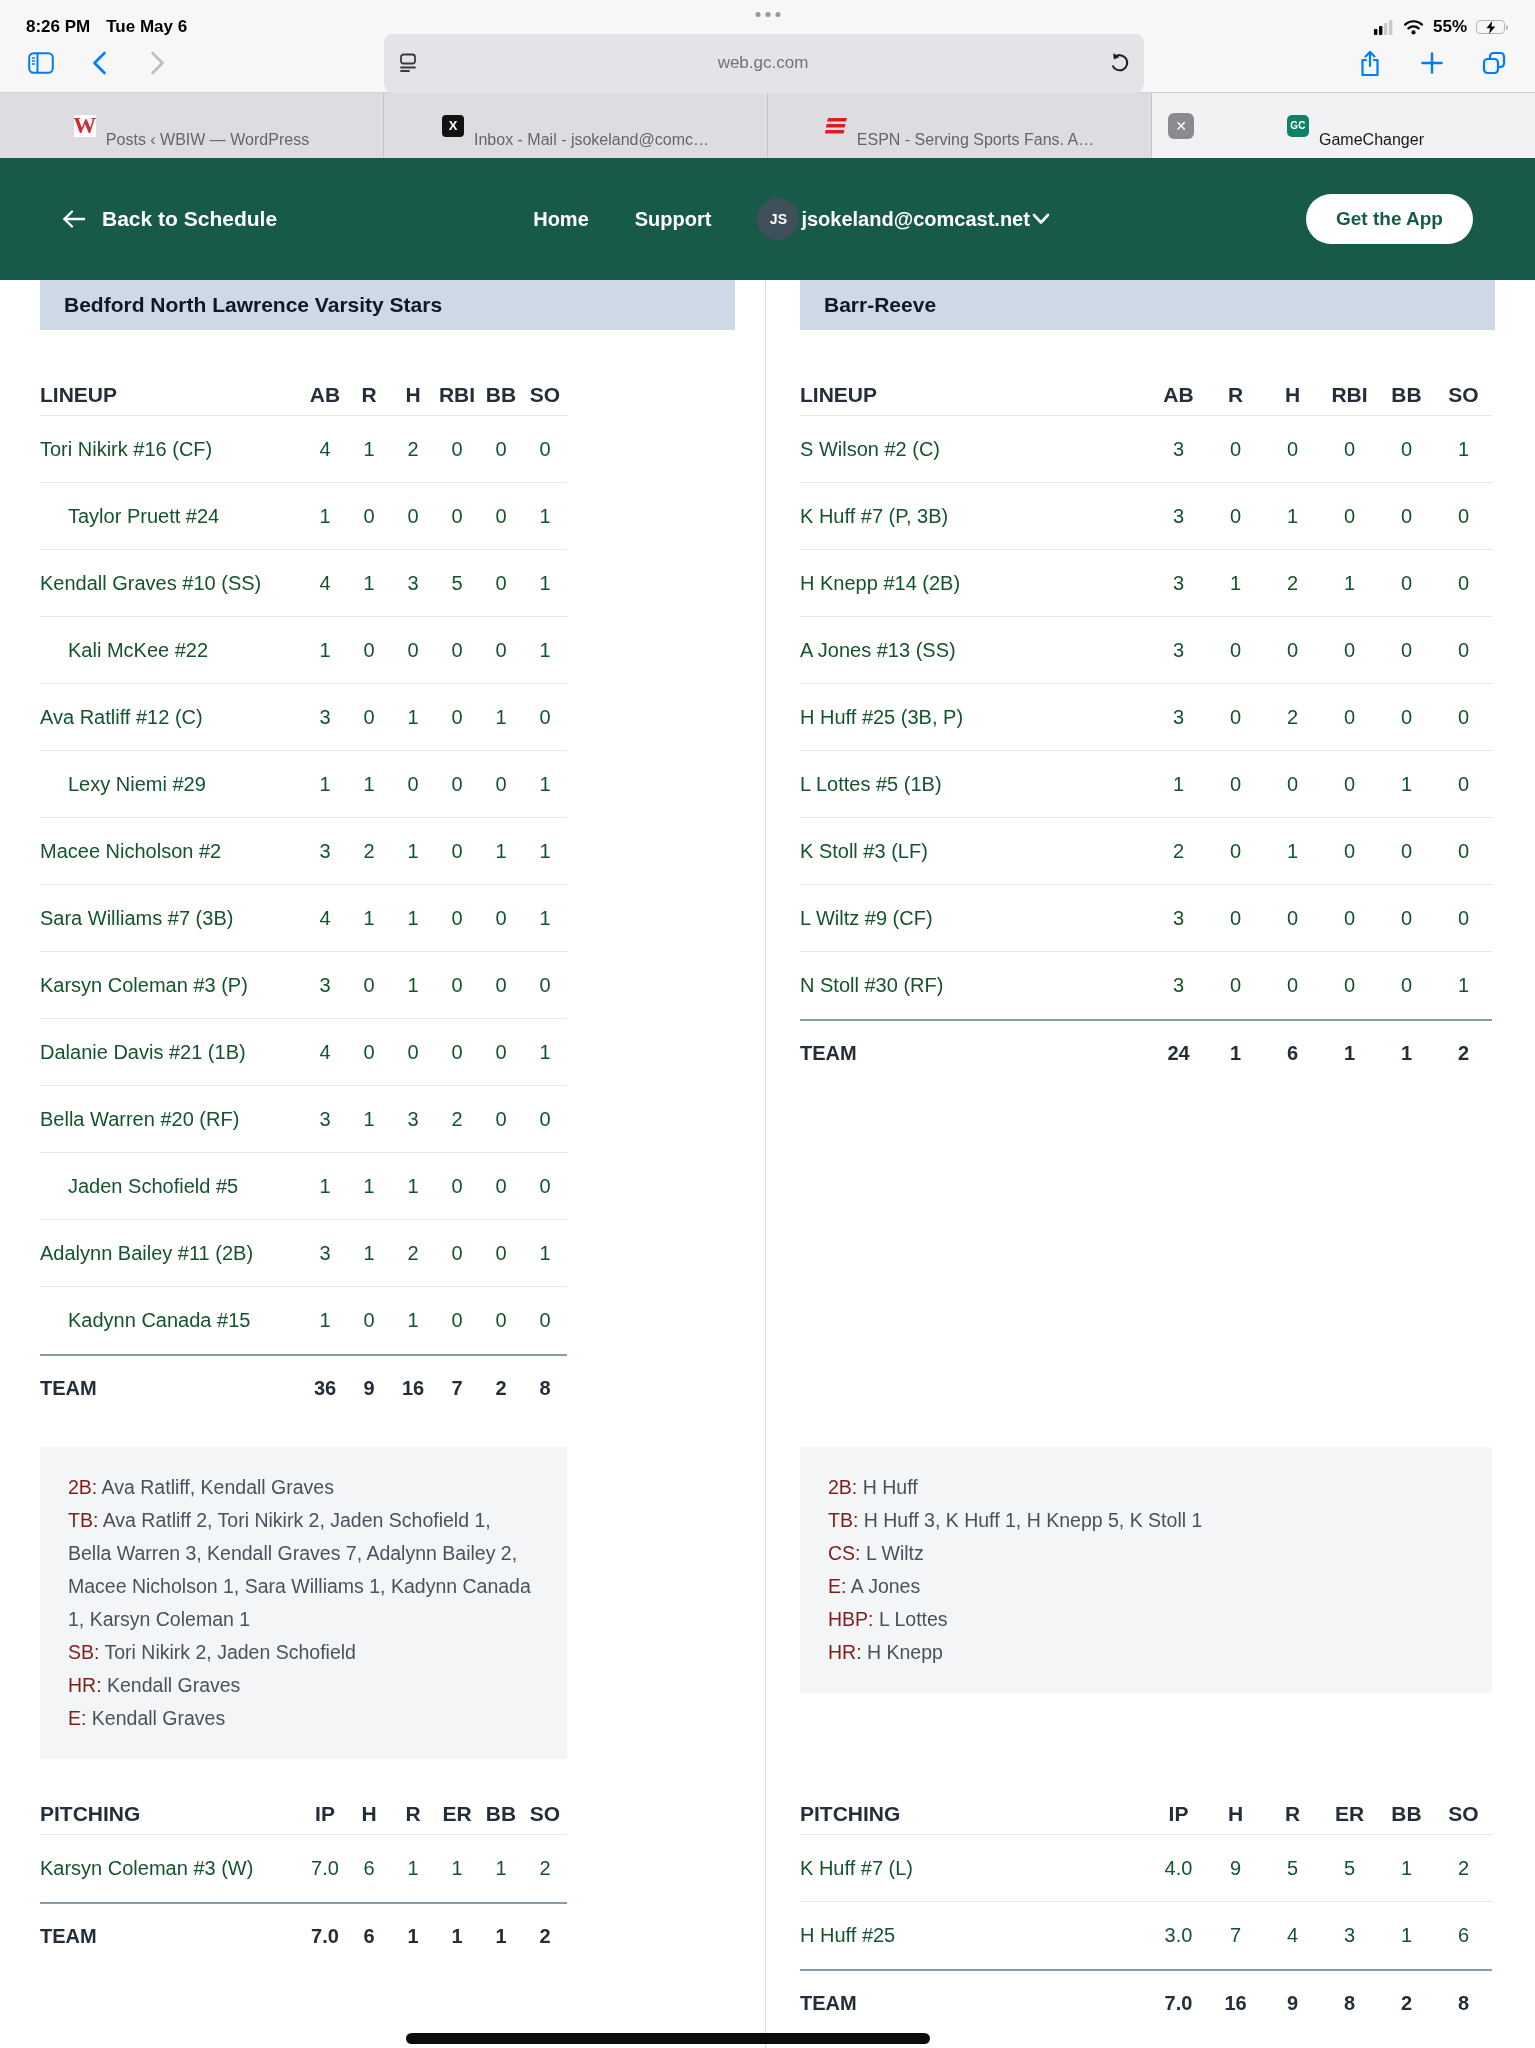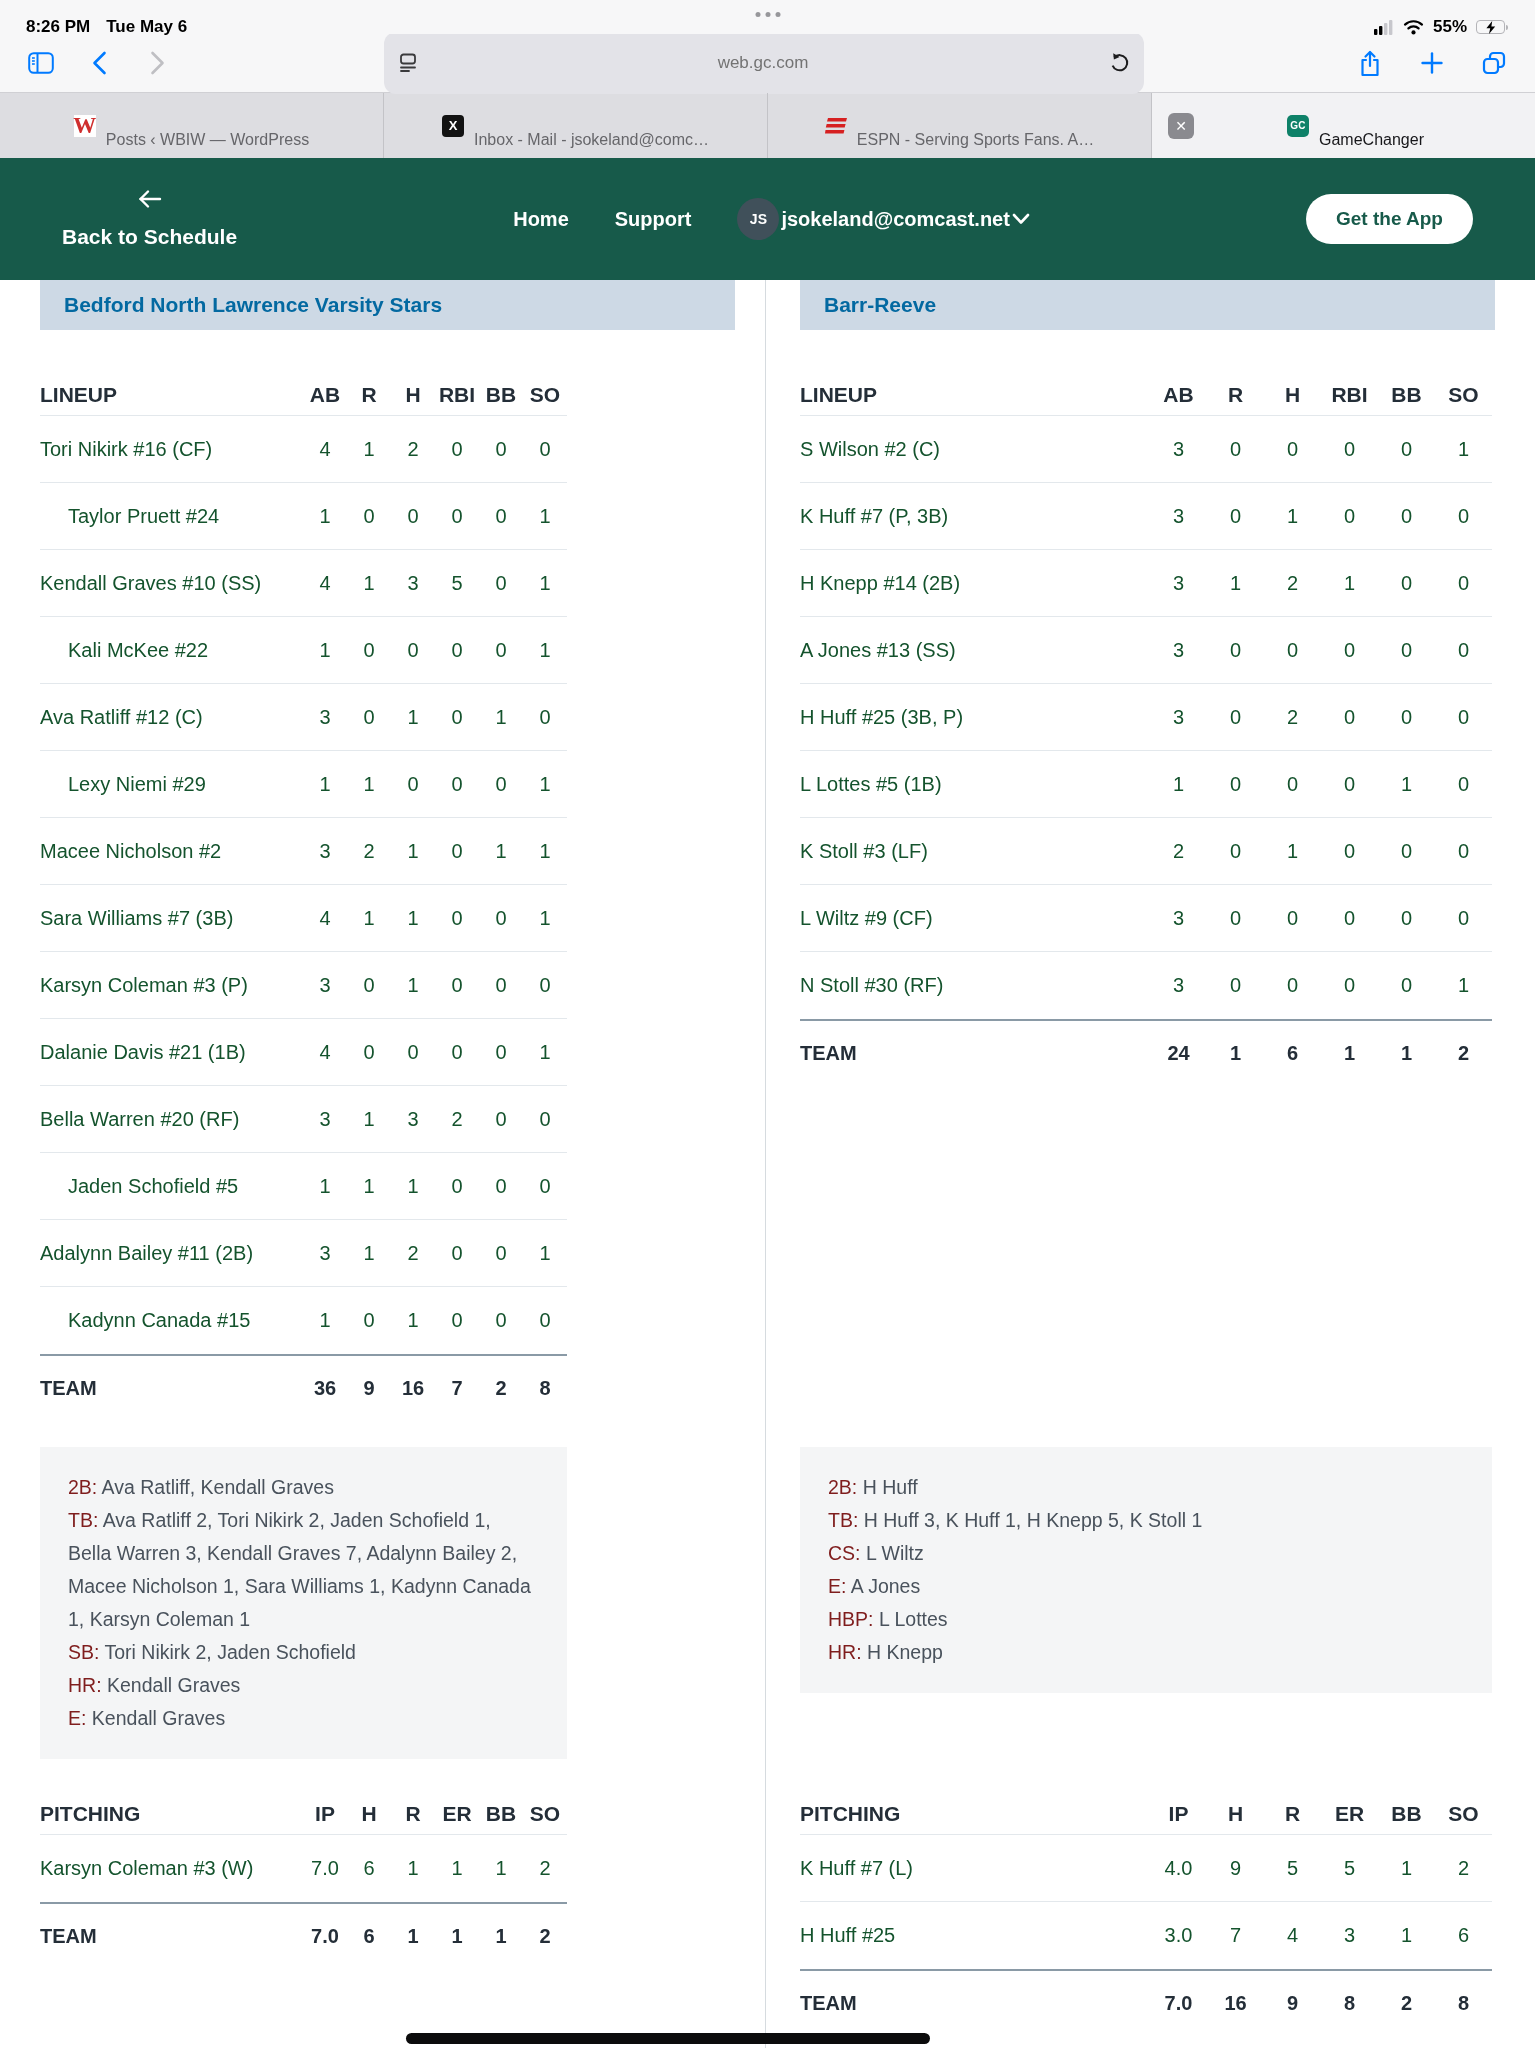--- a/index.html
+++ b/index.html
@@ -52,36 +52,36 @@
   }
   .fav{width:22px;height:22px;flex:none;display:flex;align-items:center;justify-content:center;}
   .fav-w{color:#cf2e2e;font-family:"Liberation Serif",serif;font-weight:700;font-size:23px;background:#fff;}
   .fav-x{background:#121212;border-radius:4px;color:#fff;font-weight:700;font-size:13px;}
   .fav-gc{background:#0E8168;border-radius:5px;color:#fff;font-weight:700;font-size:10px;letter-spacing:.3px;margin-left:24px;}
   
   .gcnav{
     height:122px;background:#175A4A;display:flex;align-items:center;
     padding:0 62px;box-sizing:border-box;color:#fff;justify-content:space-between;
   }
-  .nav-back{display:flex;align-items:center;gap:16px;font-size:21px;font-weight:600;flex-direction:column;}
+  .nav-back{display:flex;align-items:center;gap:16px;font-size:21px;font-weight:600;}
   .nav-mid{display:flex;align-items:center;gap:46px;}
   .nav-link{font-size:20px;font-weight:600;}
   .nav-user{display:flex;align-items:center;gap:2px;}
   .avatar{width:42px;height:42px;border-radius:50%;background:#40505a;display:flex;align-items:center;justify-content:center;font-size:14px;font-weight:700;}
   .nav-email{font-size:20px;font-weight:600;}
   .cta{background:#fff;color:#175A4A;font-size:19px;font-weight:700;padding:14px 30px;border-radius:30px;}
   
   .content{position:relative;height:1768px;background:#fff;}
   .vdivider{position:absolute;left:765px;top:0;bottom:0;width:1px;background:#d6dbdf;}
   .panel{position:absolute;top:0;width:695px;height:100%;}
   #panel-left{left:40px;--tablew:527px;--numw:44px;}
   #panel-right{left:800px;--tablew:692px;--numw:57px;}
   .team-bar{
     height:50px;background:#CDD9E5;display:flex;align-items:center;padding:0 24px;
-    font-size:21px;font-weight:700;color:#0369a1;box-sizing:border-box;
+    font-size:21px;font-weight:700;color:#0f172a;box-sizing:border-box;
   }
   .bat{margin-top:44px;width:var(--tablew);}
   .srow{display:flex;align-items:center;height:67px;border-bottom:1px solid #e3e8ec;font-size:20px;color:#14532d;box-sizing:border-box;}
   .srow.hdr{height:42px;font-size:21px;font-weight:700;color:#242e38;}
   .cell-name{flex:1;padding-right:8px;white-space:nowrap;overflow:hidden;}
   .cell-name.sub{padding-left:28px;}
   .cell-num{width:var(--numw);text-align:center;flex:none;}
   .srow.lastplayer{border-bottom:none;}
   .srow.total{font-weight:700;color:#242e38;border-top:2px solid #8a9aa6;border-bottom:none;}
   .notes-wrap{position:absolute;top:1167px;left:0;width:var(--tablew);}

